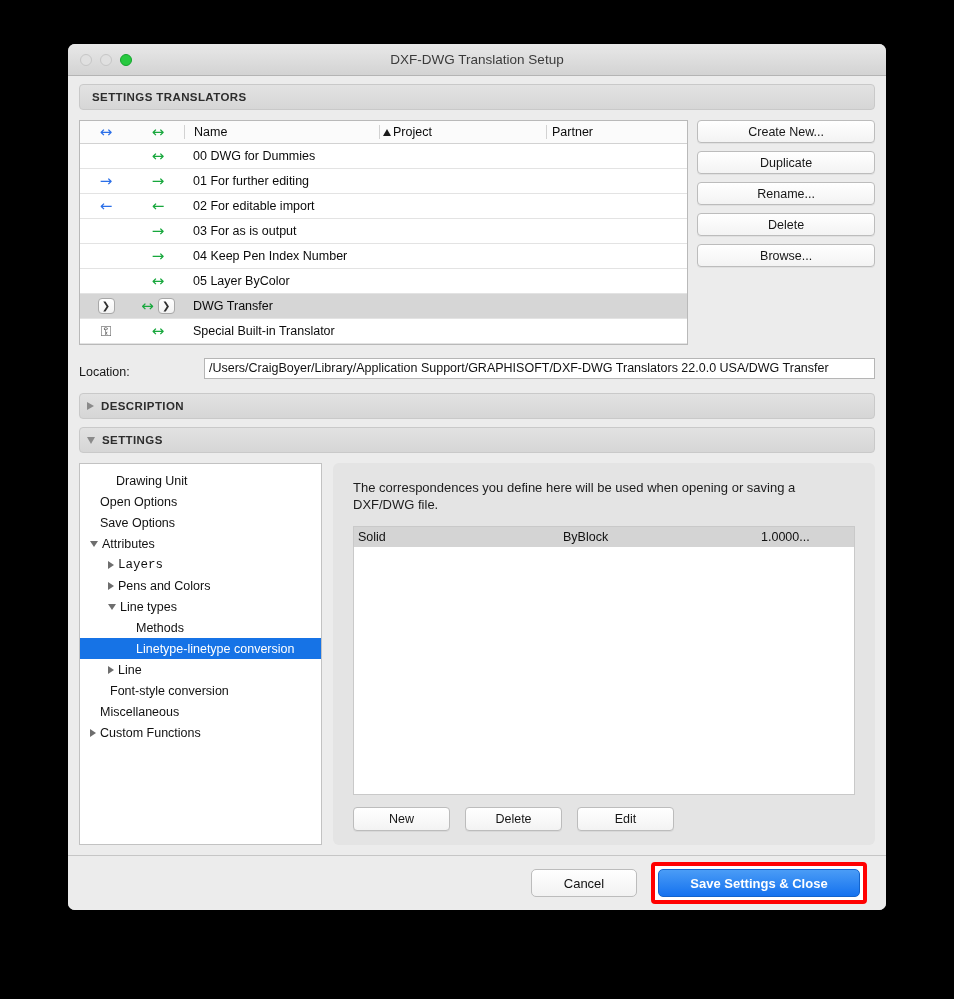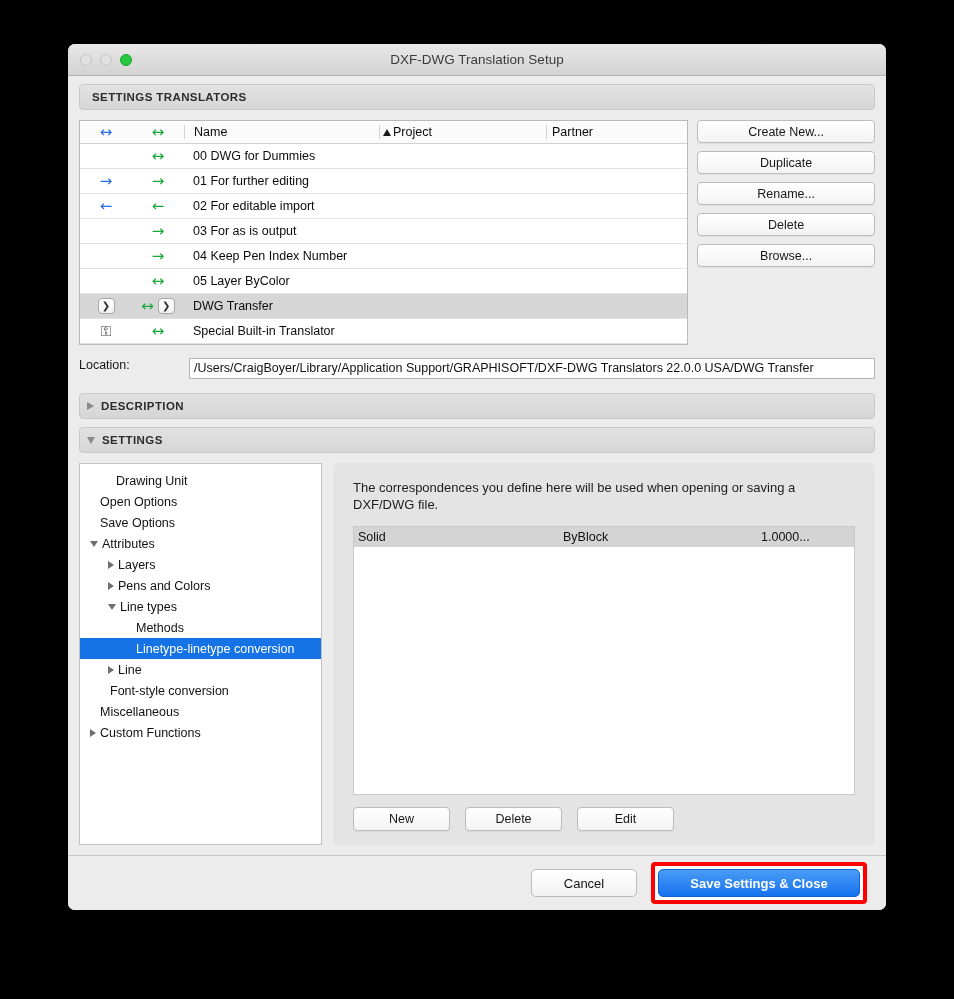--- a/index.html
+++ b/index.html
@@ -219,23 +219,23 @@
     align-items: center;
     justify-content: center;
     box-shadow: 0 1px 0 rgba(0,0,0,0.05);
     font-family: "Liberation Sans", sans-serif;
     cursor: default;
   }
 
   
   .location-row {
     display: flex;
-    align-items: flex-start;
+    align-items: flex-end;
     margin-top: 13px;
-    gap: 0;
+    gap: 15px;
   }
   .location-label {
     font-size: 12.5px;
     color: #171717;
     width: 110px;
     text-align: left;
   }
   .location-input {
     flex: 1;
     height: 21px;
@@ -550,21 +550,21 @@
             <span>Open Options</span>
           </div>
           <div class="tree-item" style="padding-left: 10px;">
             <span class="tw none"></span>
             <span>Save Options</span>
           </div>
           <div class="tree-item" style="padding-left: 10px;">
             <span class="tw down"></span>
             <span>Attributes</span>
           </div>
-          <div class="tree-item" style="padding-left: 28px;">
+          <div class="tree-item" style="padding-left: 28px; font-family: Liberation Mono, monospace;">
             <span class="tw right"></span>
             <span>Layers</span>
           </div>
           <div class="tree-item" style="padding-left: 28px;">
             <span class="tw right"></span>
             <span>Pens and Colors</span>
           </div>
           <div class="tree-item" style="padding-left: 28px;">
             <span class="tw down"></span>
             <span>Line types</span>

